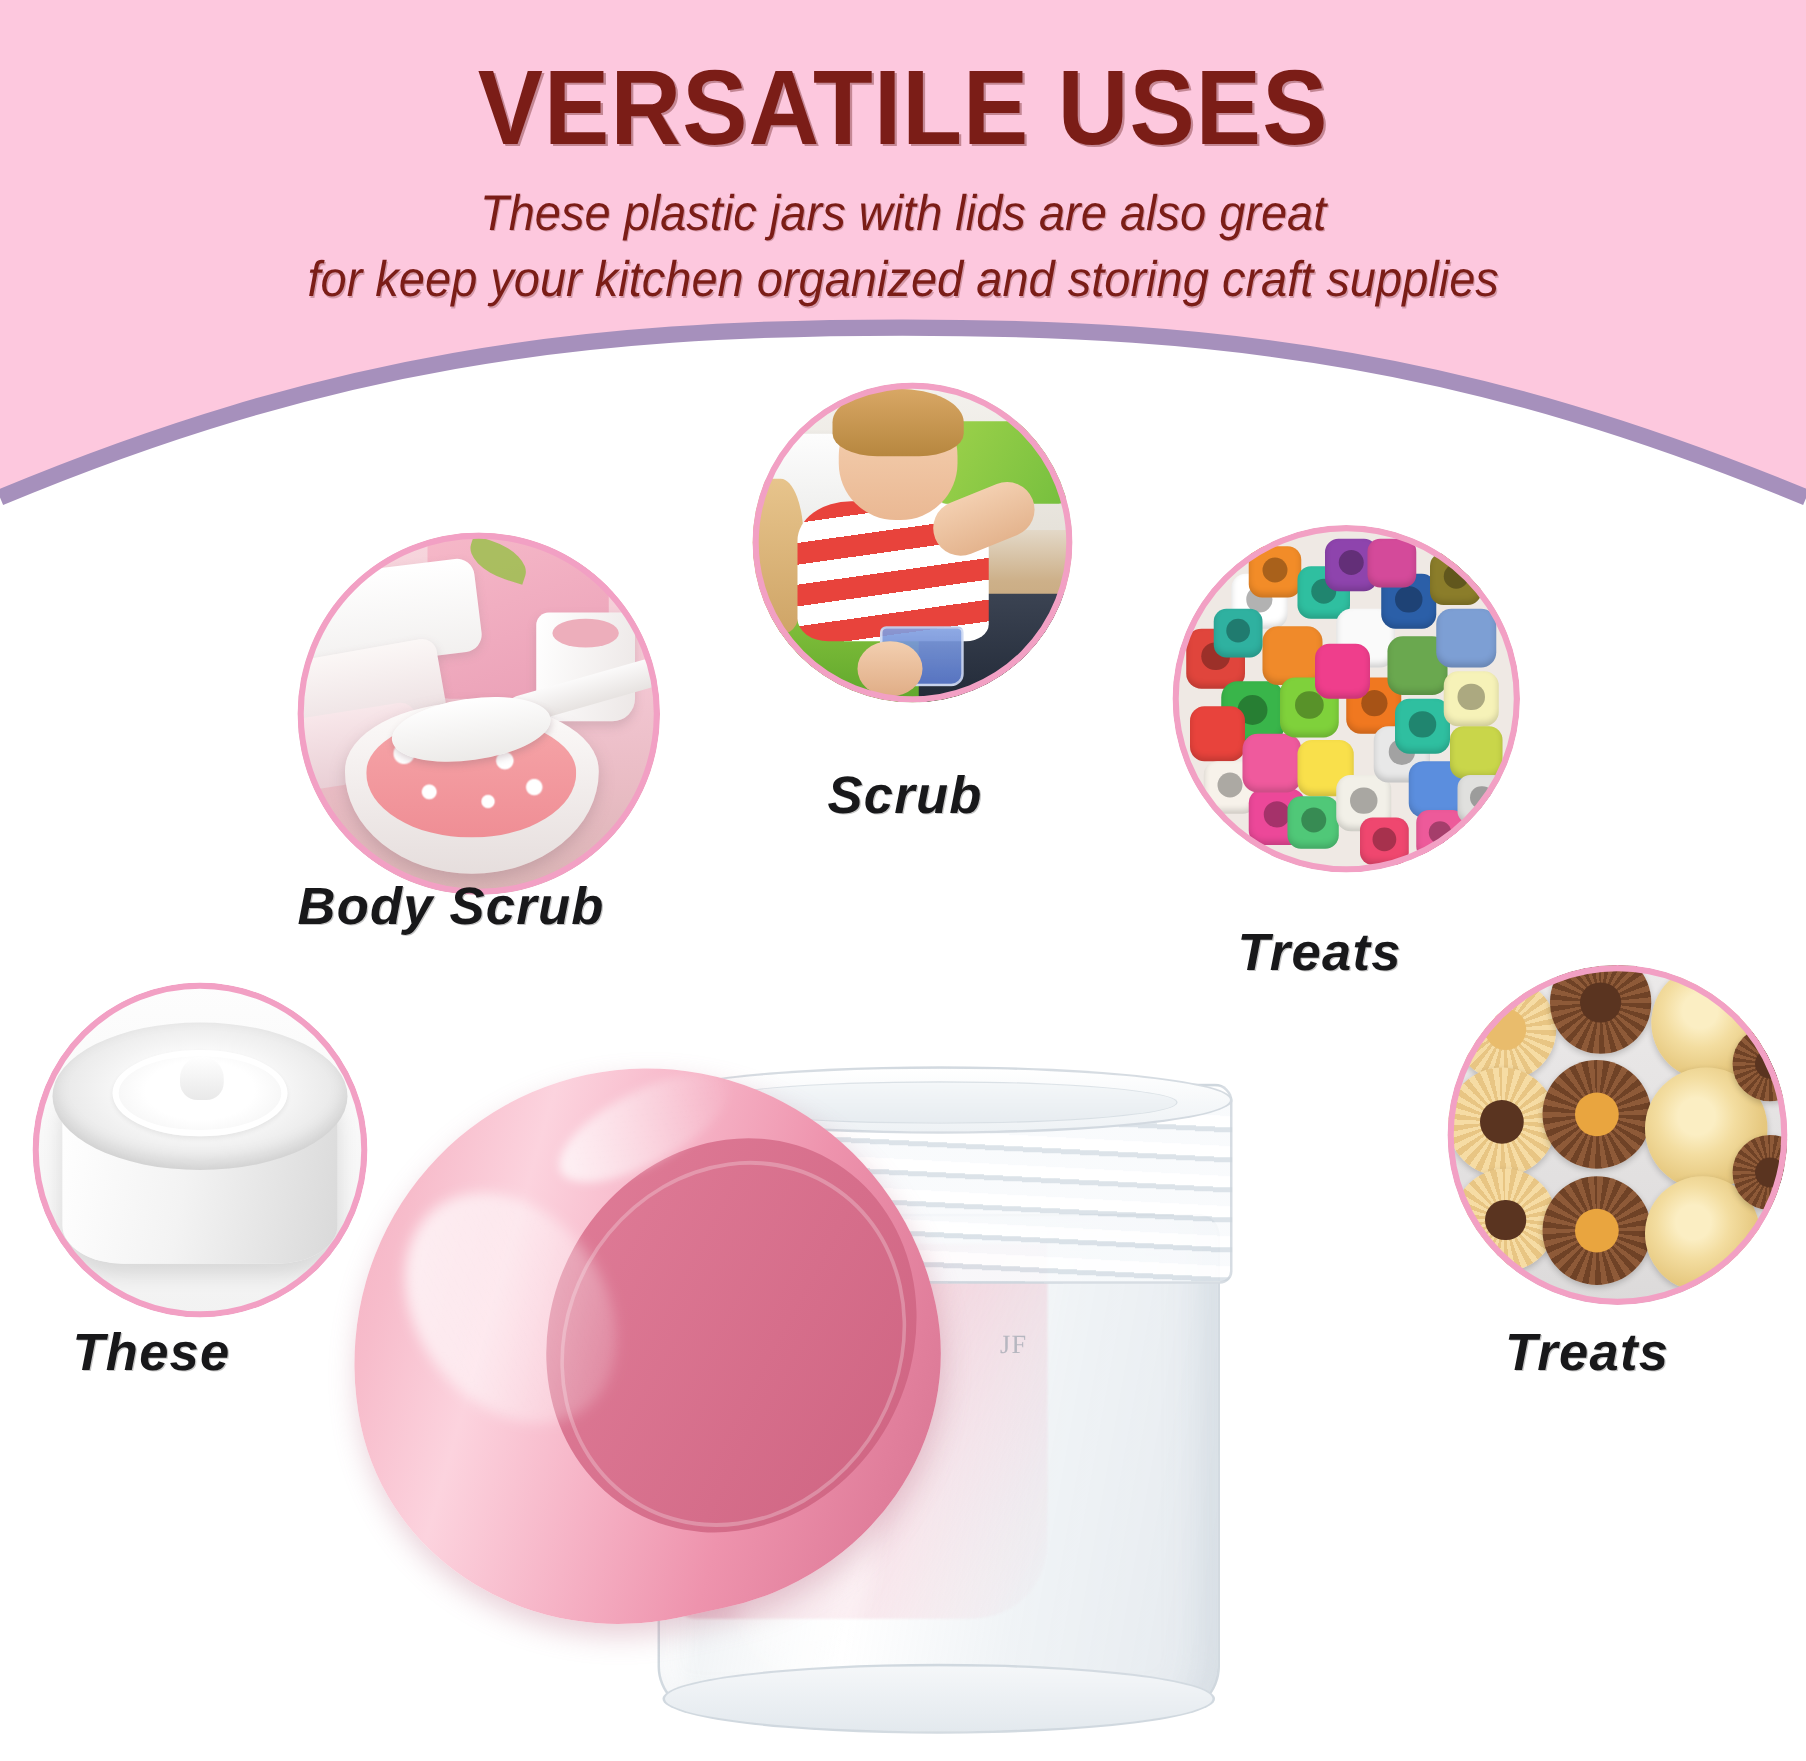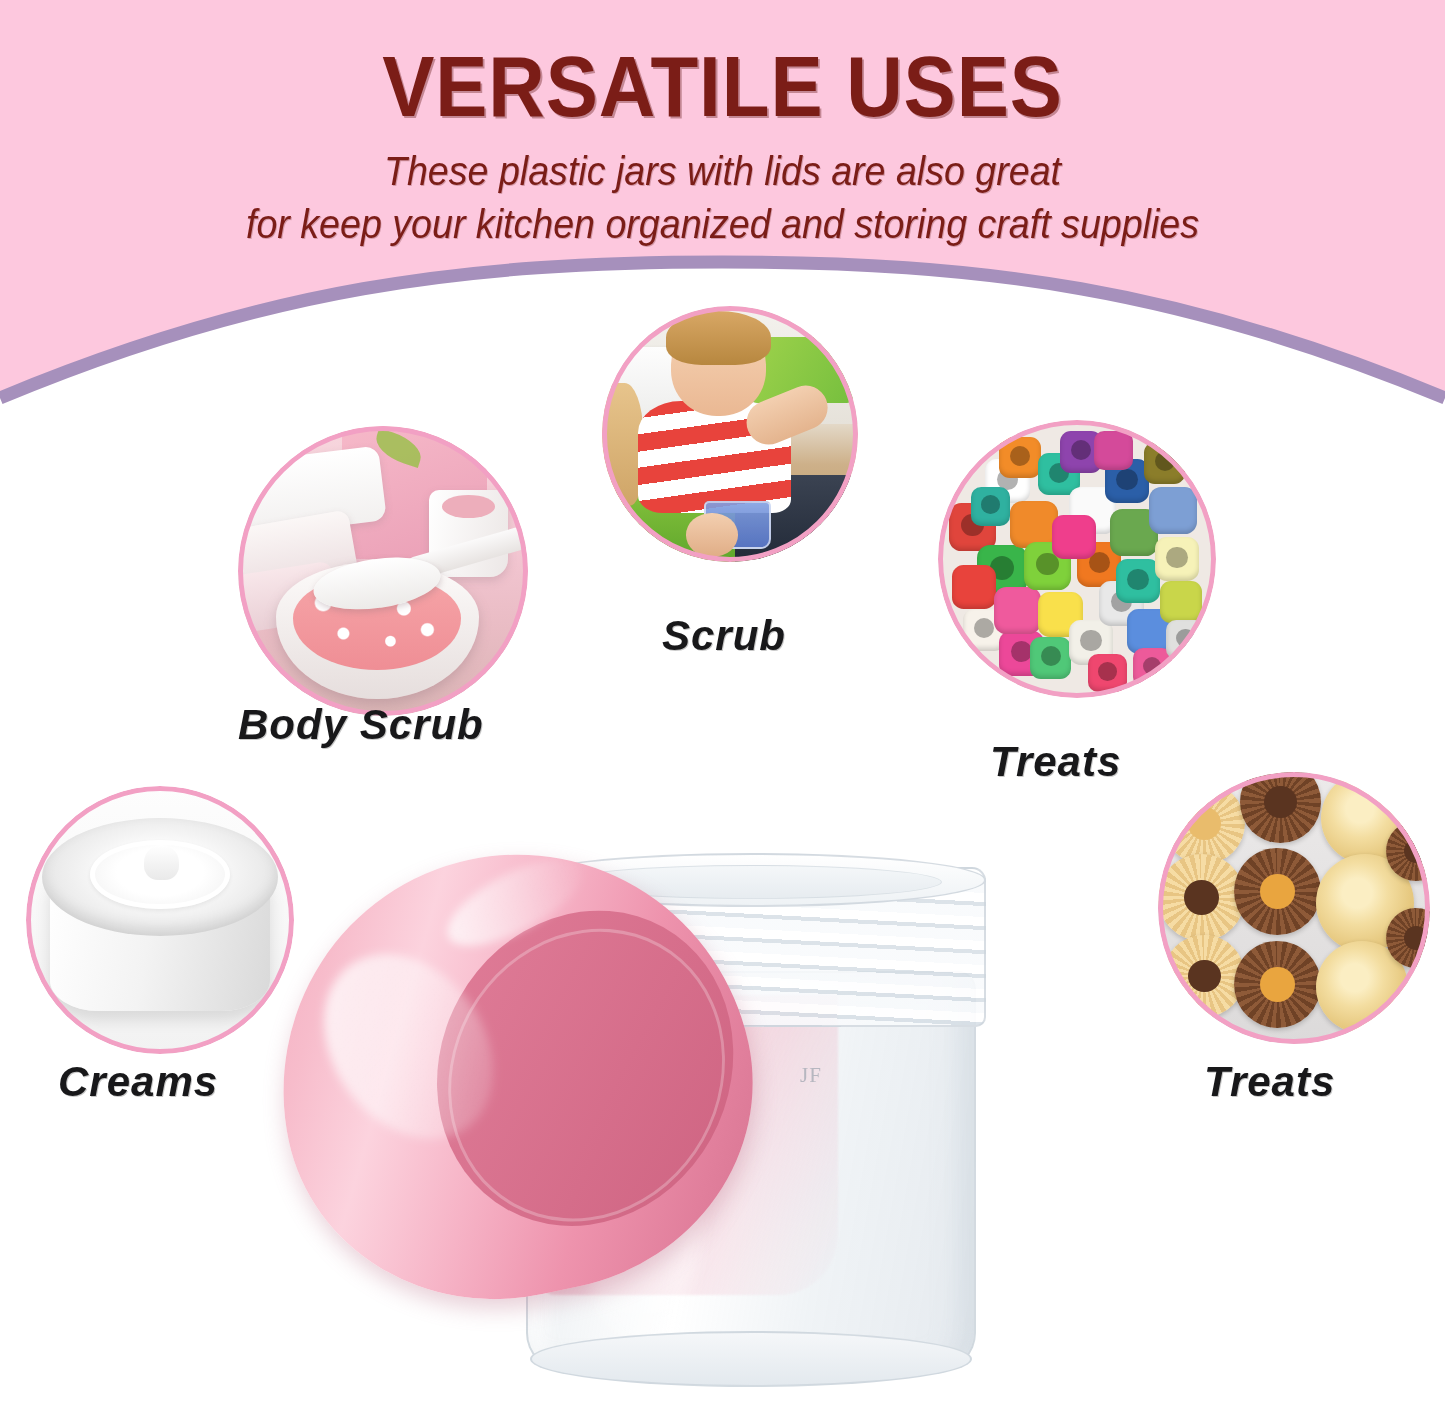--- a/index.html
+++ b/index.html
@@ -375,21 +375,21 @@
 <div class="thumb" style="left:26px; top:786px; width:268px; height:268px;">
   <div class="art">
     <div class="cr-bg"></div>
     <div class="cr-jar"></div>
     <div class="cr-cream"></div>
     <div class="cr-swirl"></div>
     <div class="cr-peak"></div>
   </div>
   <div class="ring"></div>
 </div>
-<div class="caption" style="left:58px; top:1058px;">Creams</div>
+<div class="caption" style="left:58px; top:1058px;">These</div>
 
 <div class="thumb" style="left:1158px; top:772px; width:272px; height:272px;">
   <div class="art">
     <div class="tr-bg"></div>
     <div class="cookie van" style="left:2%;  top:4%;  width:30%; height:30%;"></div>
     <div class="cookie choc chocdark" style="left:30%; top:-4%; width:30%; height:30%;"></div>
     <div class="cookie rosette" style="left:60%; top:0%;  width:34%; height:34%;"></div>
     <div class="cookie van chocdark" style="left:0%; top:30%; width:32%; height:32%;"></div>
     <div class="cookie choc" style="left:28%; top:28%; width:32%; height:32%;"></div>
     <div class="cookie rosette" style="left:58%; top:30%; width:36%; height:36%;"></div>

